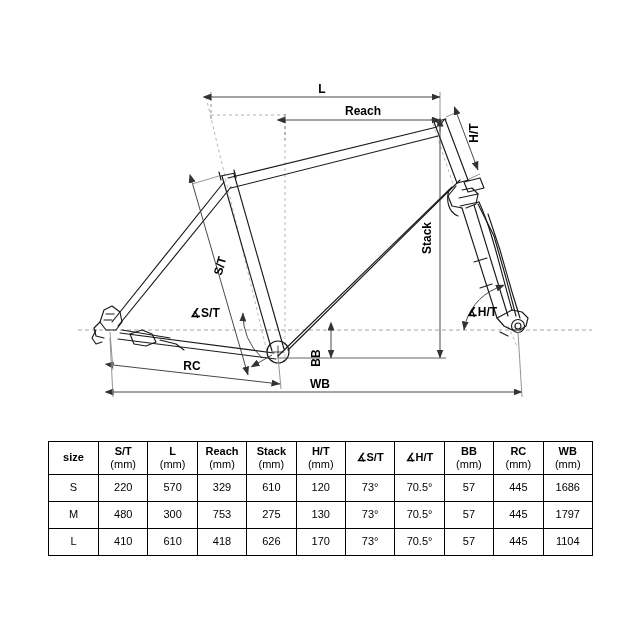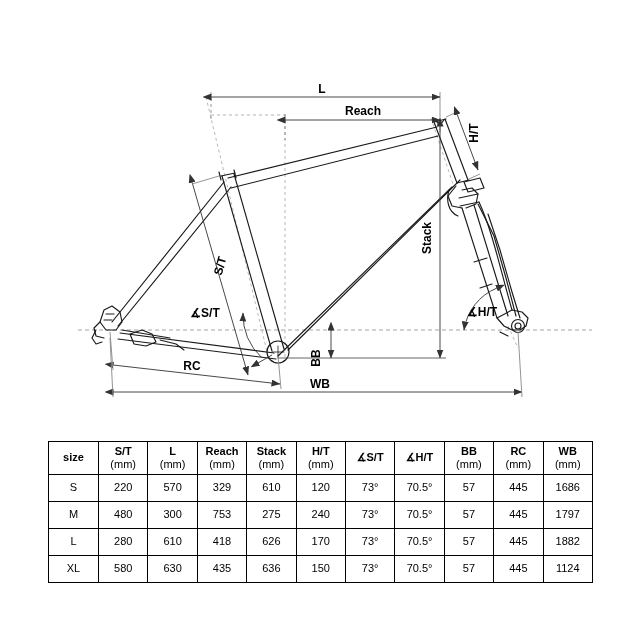--- a/index.html
+++ b/index.html
@@ -273,50 +273,37 @@
             <td>57</td>
             <td>445</td>
             <td>1686</td>
           </tr>
           <tr>
             <td>M</td>
             <td>480</td>
             <td>300</td>
             <td>753</td>
             <td>275</td>
-            <td>240</td>
+            <td>130</td>
             <td>73°</td>
             <td>70.5°</td>
             <td>57</td>
             <td>445</td>
             <td>1797</td>
           </tr>
           <tr>
             <td>L</td>
-            <td>280</td>
+            <td>410</td>
             <td>610</td>
             <td>418</td>
             <td>626</td>
             <td>170</td>
             <td>73°</td>
             <td>70.5°</td>
             <td>57</td>
             <td>445</td>
-            <td>1882</td>
-          </tr>
-          <tr>
-            <td>XL</td>
-            <td>580</td>
-            <td>630</td>
-            <td>435</td>
-            <td>636</td>
-            <td>150</td>
-            <td>73°</td>
-            <td>70.5°</td>
-            <td>57</td>
-            <td>445</td>
-            <td>1124</td>
+            <td>1104</td>
           </tr>
         </tbody>
     </table>
   </div>
 
 </div>
 
 </body></html>

